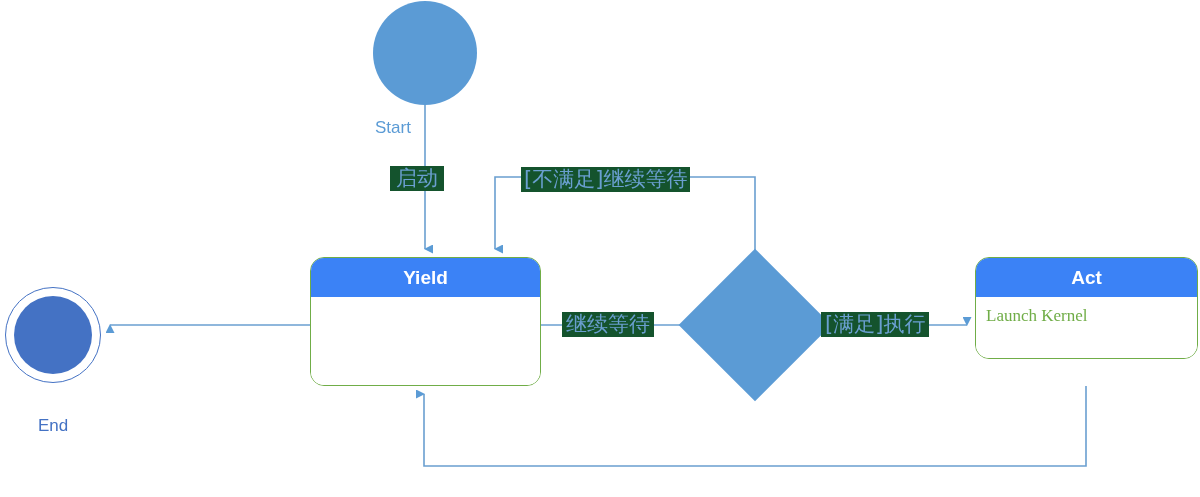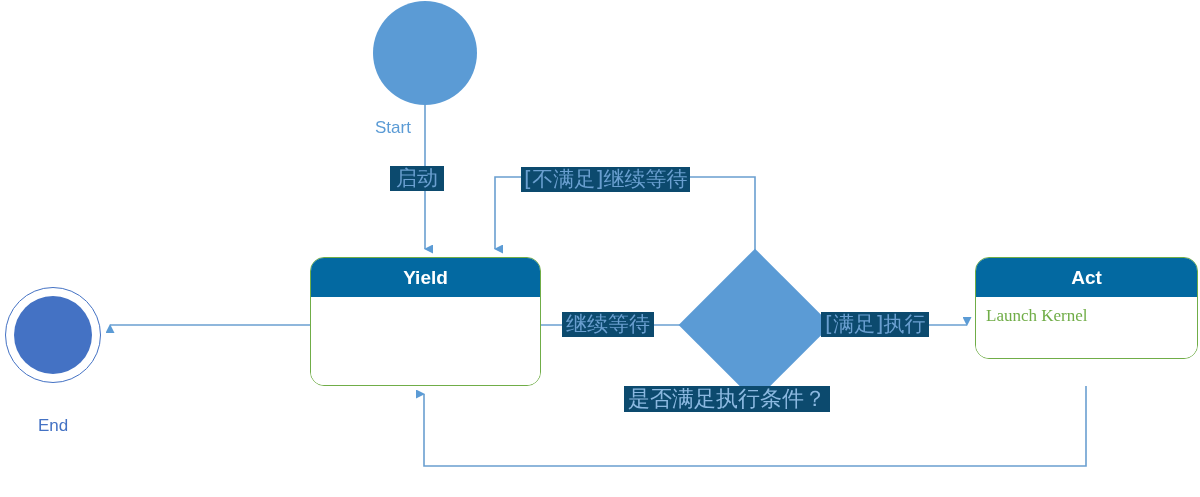--- a/index.html
+++ b/index.html
@@ -67,21 +67,21 @@
   }
 
   .state-box {
     box-sizing: border-box;
     border: 1.5px solid #70ad47;
     border-radius: 14px;
     background: #ffffff;
     overflow: hidden;
   }
   .state-head {
-    background: #0369a1;
+    background: #3b82f6;
     color: #ffffff;
     font-weight: bold;
     font-size: 19px;
     text-align: center;
     line-height: 39px;
     height: 39px;
     font-family: "Liberation Sans", sans-serif;
   }
   .state-body {
     background: #ffffff;
@@ -106,21 +106,21 @@
     transform: rotate(45deg);
   }
 
   
   .edge-label {
     position: absolute;
     color: #6a9fd0;
     font-size: 21px;
     line-height: 1;
     white-space: nowrap;
-    background: #0c4a6e;
+    background: #14532d;
     font-family: "DejaVu Sans", sans-serif;
   }
   .lbl-start     { left: 390px;  top: 166px; padding: 2px 6px; }
   .lbl-wait      { left: 521px;  top: 167px; padding: 2px 3px; }
   .lbl-recv      { left: 562px;  top: 312px; padding: 2px 4px; }
   .lbl-satisfy   { left: 821px;  top: 312px; padding: 2px 4px; }
   .lbl-end-msg   { left: 124px;  top: 312px; padding: 2px 4px; }
   .lbl-send      { left: 464px;  top: 452px; padding: 2px 4px; }
   .lbl-cond      {
     left: 624px; top: 386px;
@@ -192,15 +192,14 @@
   <div class="edge-label lbl-start">启动</div>
 
   <div class="edge-label lbl-wait">[不满足]继续等待</div>
 
   <div class="edge-label lbl-recv">继续等待</div>
 
   <div class="edge-label lbl-satisfy">[满足]执行</div>
 
 
 
-  <div class="edge-label lbl-cond">是否满足执行条件？</div>
 
 </div>
 
 </body></html>

